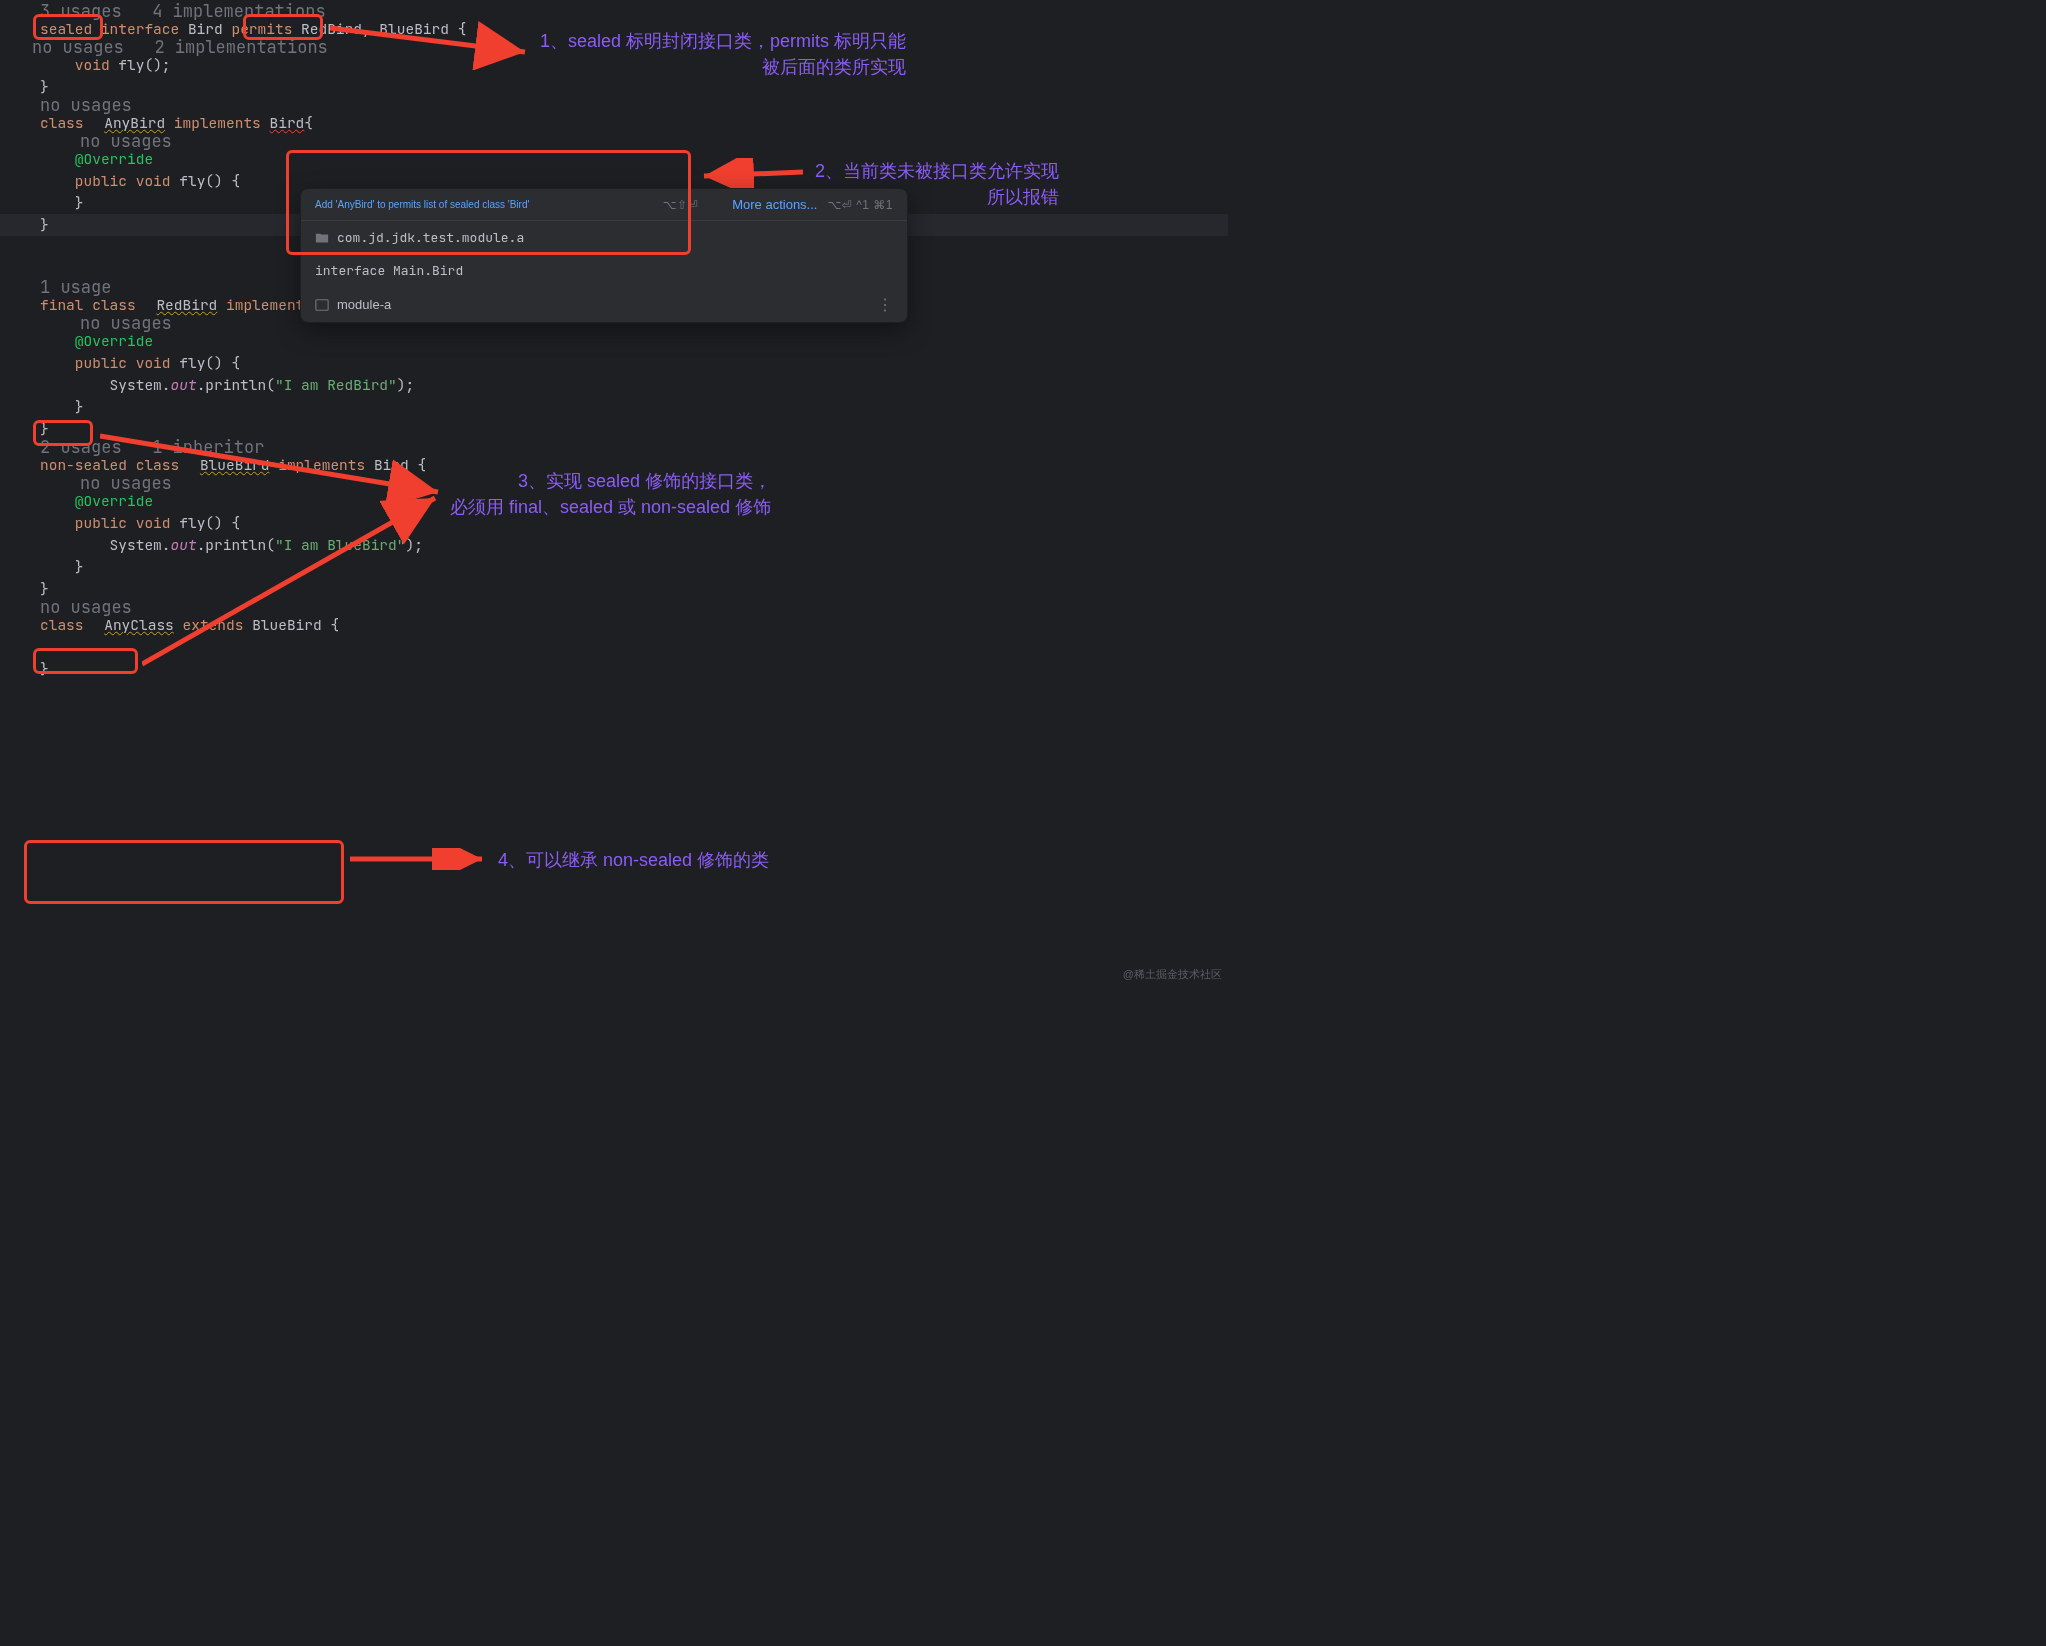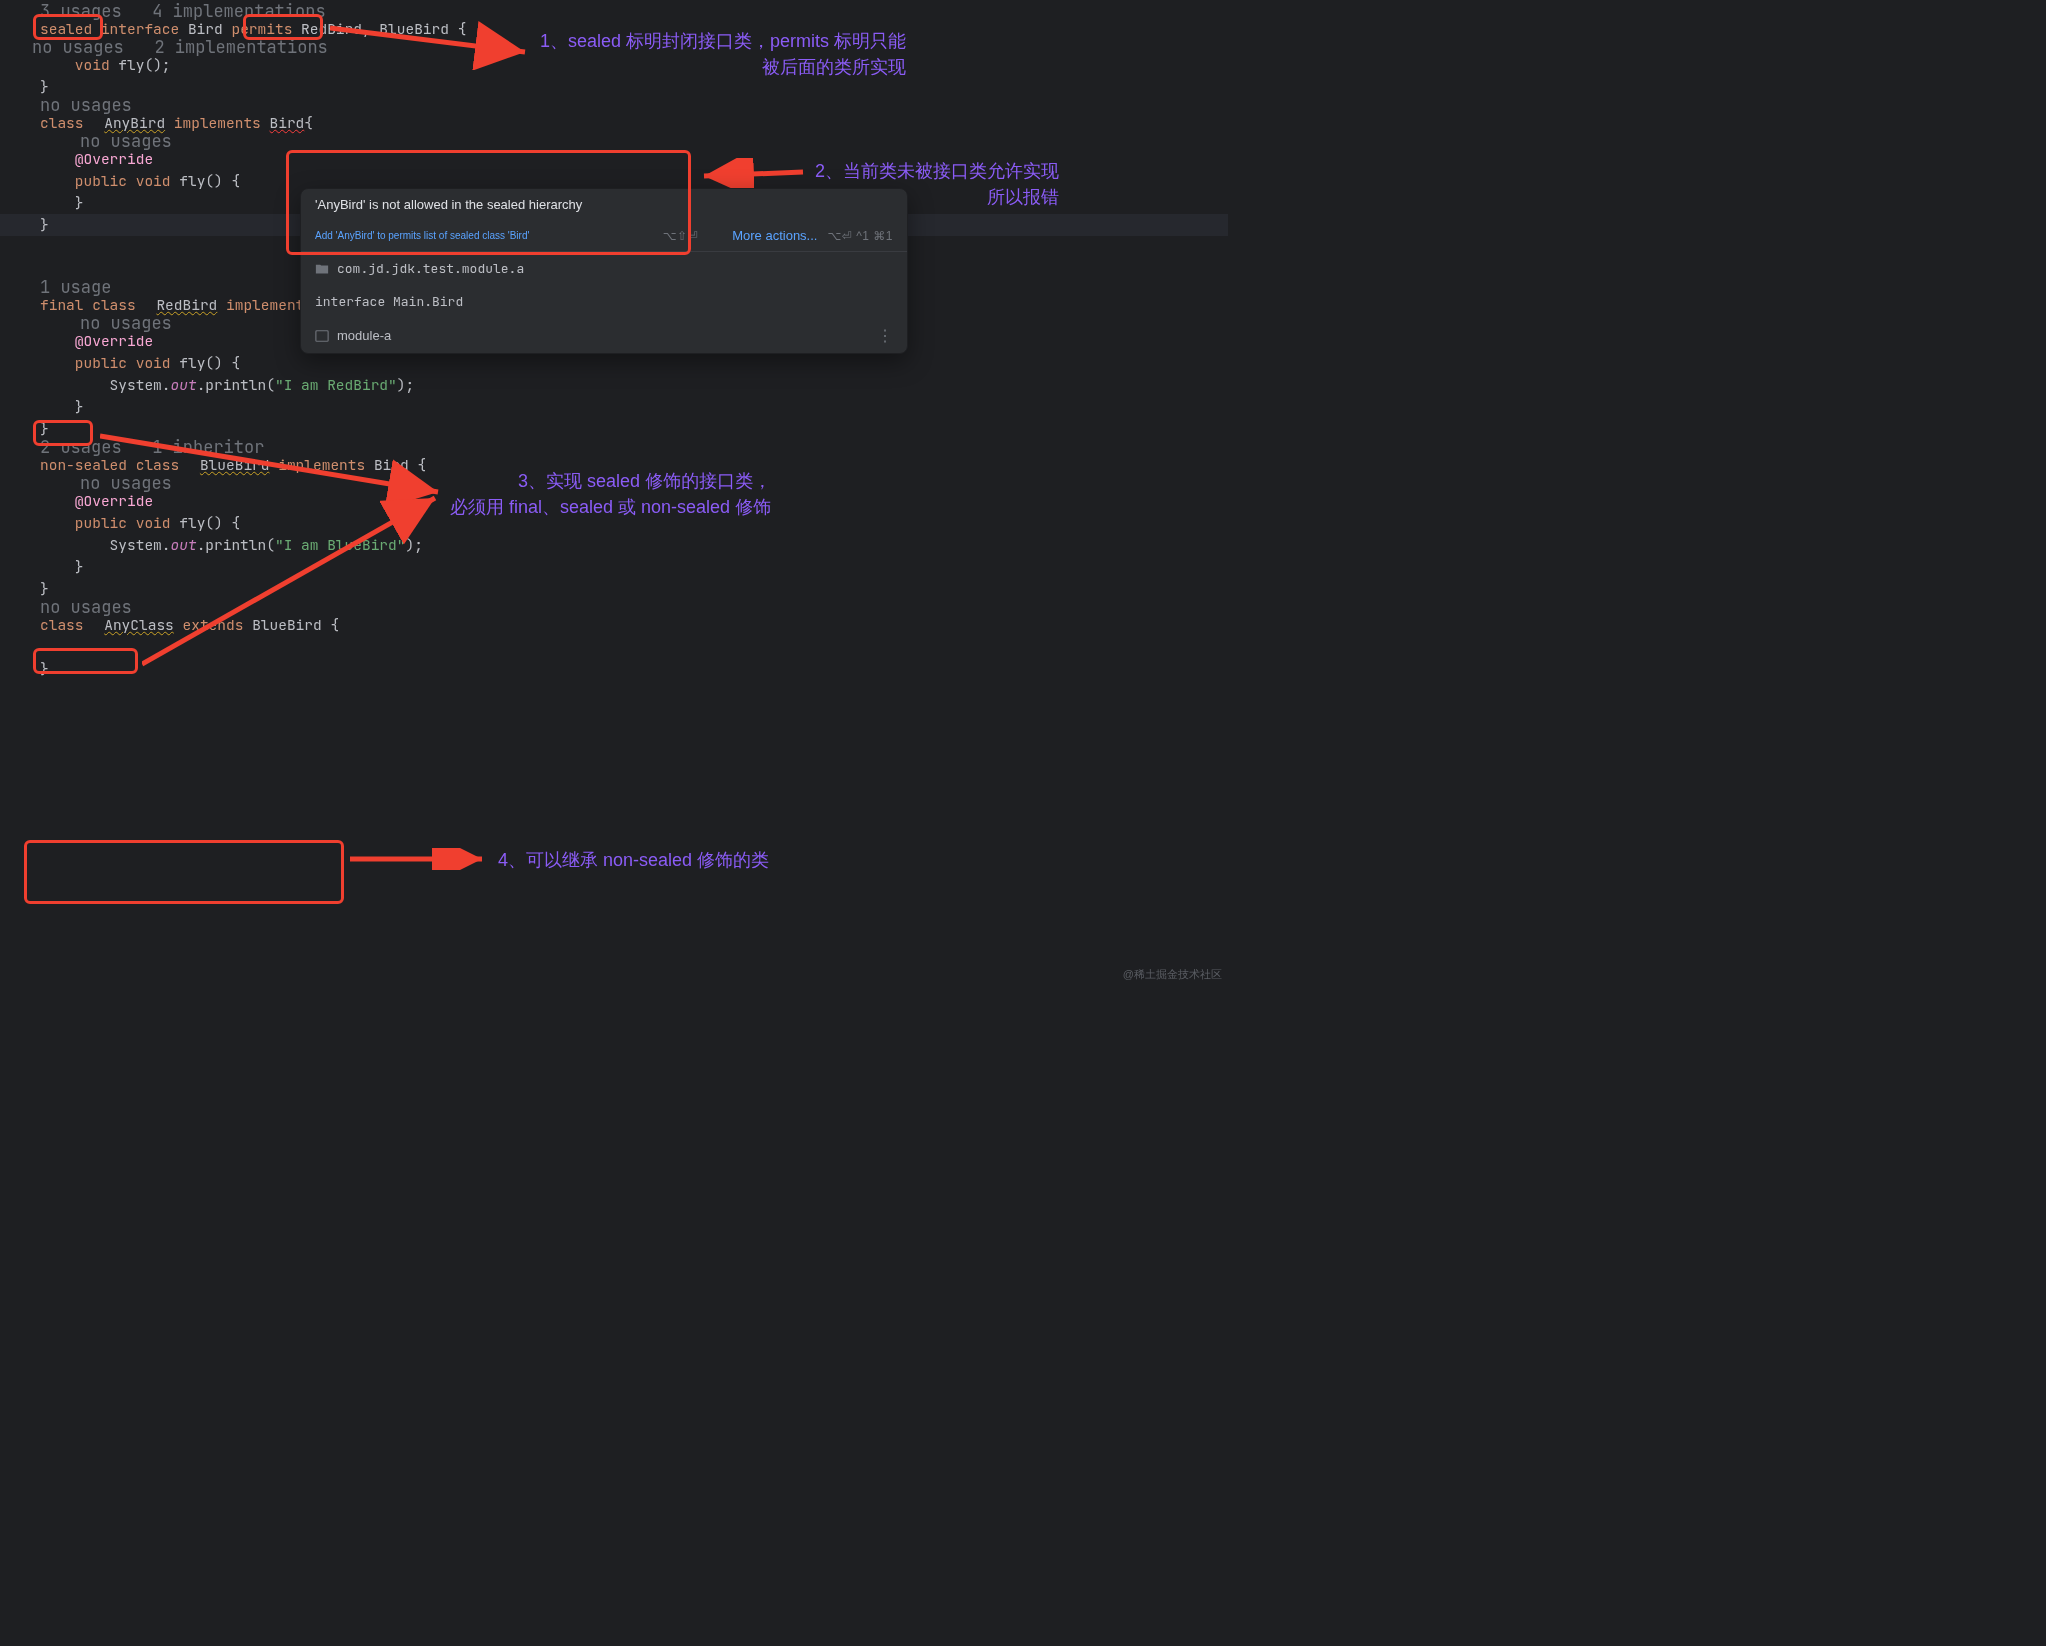--- a/index.html
+++ b/index.html
@@ -10,21 +10,21 @@
     color: #bcbec4;
     width: 1228px;
     height: 988px;
     position: relative;
     overflow: hidden;
   }
   .editor { padding: 4px 0 0 0; }
   .line { white-space: pre; line-height: 22px; height: 22px; padding-left: 40px; position: relative; }
   .small-hint { color: #6f737a; font-size: 17px; line-height: 14px; height: 14px; padding-left: 40px; white-space: pre; }
   .kw   { color: #cf8e6d; }
-  .ann  { color: #f9a8d4; }
+  .ann  { color: #22c55e; }
   .str  { color: #6aab73; }
   .fld  { font-style: italic; color: #c77dbb; text-align: center; }
   .err-underline { text-decoration: wavy underline #f93e3e; text-decoration-thickness: 1.2px; }
   .warn-underline { text-decoration: wavy underline #c9a227; text-decoration-thickness: 1.2px; margin-left: 12px; }
   .cursor-line { background: #26282e; }
 
   .red-box {
     position: absolute;
     border: 3px solid #f03f2f;
     border-radius: 6px;
@@ -117,21 +117,20 @@
   <div class="line">    <span>}</span></div>
   <div class="line"><span>}</span></div>
 
   <div class="small-hint">no usages</div>
   <div class="line"><span class="kw">class</span> <span class="warn-underline">AnyClass</span> <span class="kw">extends</span> <span>BlueBird</span> <span>{</span></div>
   <div class="line"> </div>
   <div class="line"><span>}</span></div>
 </div>
 
 <div class="popup">
-  <div class="row err-line">'AnyBird' is not allowed in the sealed hierarchy</div>
   <div class="row">
     <span class="fix-link">Add 'AnyBird' to permits list of sealed class 'Bird'</span>
     <span class="shortcut">⌥⇧⏎</span>
     <span style="width:18px"></span>
     <span class="more">More actions...</span>
     <span class="shortcut" style="margin-left:2px">⌥⏎ ^1 ⌘1</span>
   </div>
   <div class="sep"></div>
   <div class="row">
     <span class="ic"><svg viewBox="0 0 16 16">

